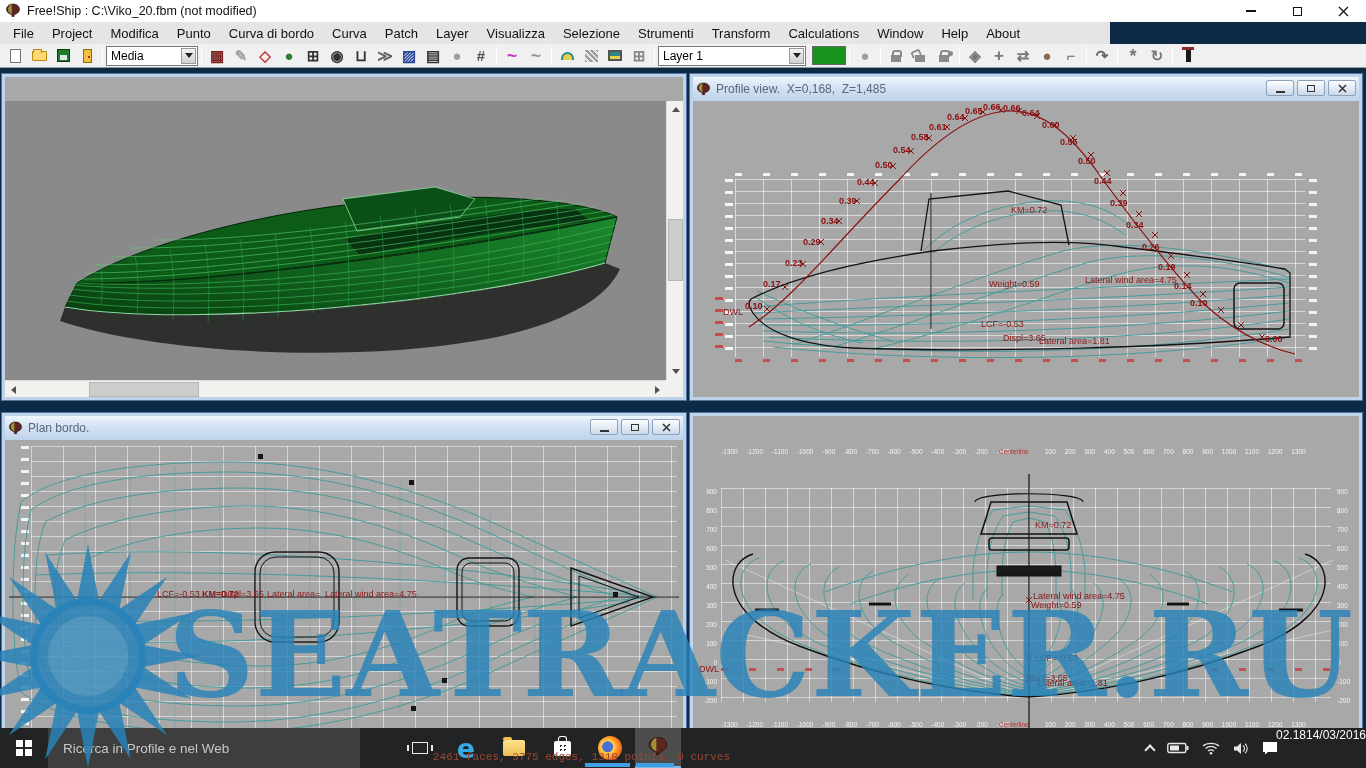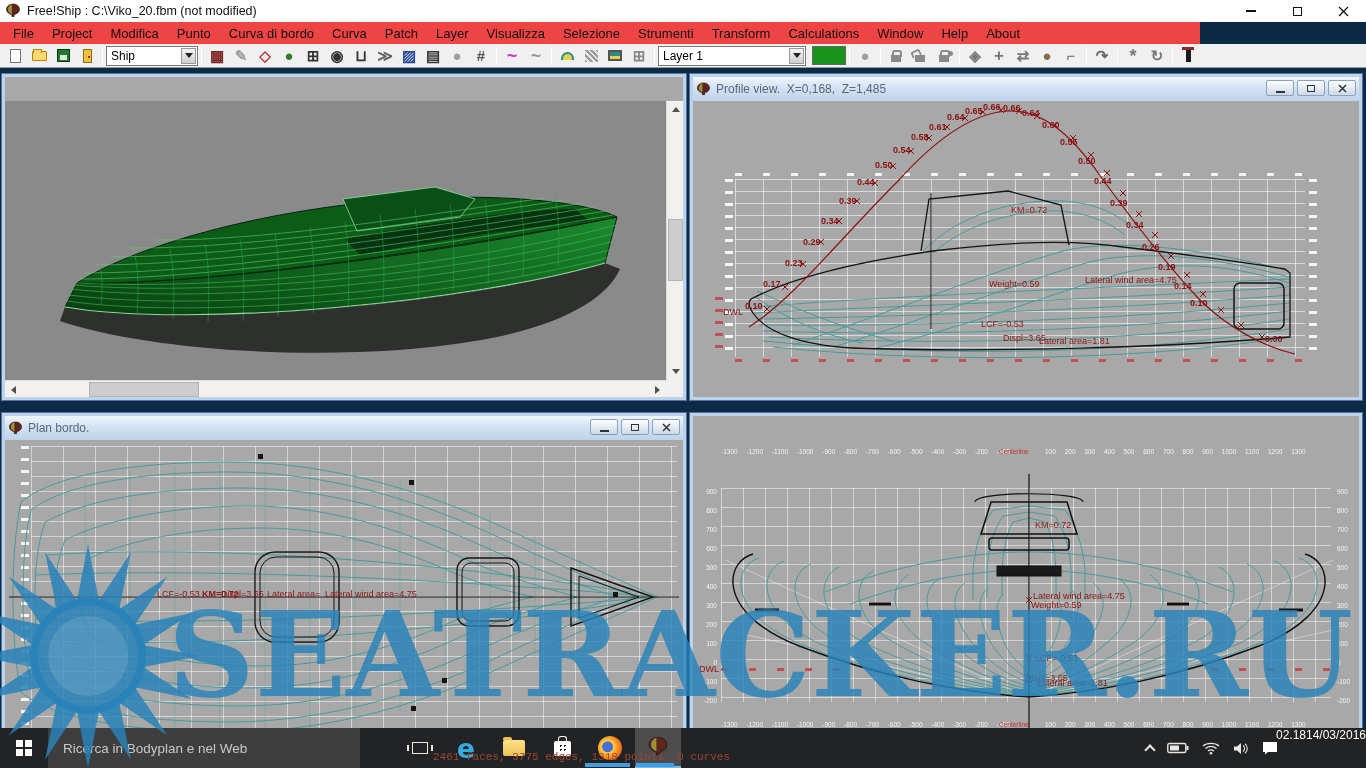--- a/index.html
+++ b/index.html
@@ -5,21 +5,21 @@
   *{box-sizing:border-box;margin:0;padding:0}
   html,body{width:1366px;height:768px;overflow:hidden}
   body{position:relative;font-family:"Liberation Sans",sans-serif;background:#0c2946}
   
   .apptitle{position:absolute;left:0;top:0;width:1366px;height:22px;background:#fff;display:flex;align-items:center;padding-left:5px;z-index:3}
   .apptitle .t{font-size:12.5px;color:#111;margin-left:6px}
   .winctl{position:absolute;right:0;top:0;height:22px;display:flex}
   .wbtn{width:46px;height:22px;display:flex;align-items:center;justify-content:center}
   .g-min{width:10px;height:1.5px;background:#111}
   .g-max{width:9px;height:9px;border:1.2px solid #111}
-  .menubar{position:absolute;left:0;top:22px;width:1200px;height:22px;background:#ef4444;display:flex;align-items:center;padding-left:4px;z-index:3}
+  .menubar{position:absolute;left:0;top:22px;width:1110px;height:22px;background:#e5e5e5;display:flex;align-items:center;padding-left:4px;z-index:3}
   .mitem{font-size:13px;color:#111;padding:2px 9px;white-space:nowrap}
   .toolbar{position:absolute;left:0;top:44px;width:1366px;height:24px;background:#f0f0f0;border-bottom:1px solid #9a9a9a;display:flex;align-items:center;padding-left:3px;z-index:3}
   .tbi{width:24px;height:22px;display:flex;align-items:center;justify-content:center;flex:none}
   .tbsep{width:1px;height:18px;background:#b5b5b5;border-right:1px solid #fff;margin:0 3px;flex:none}
   .ic{font-style:normal;font-size:15px;line-height:1;font-weight:bold}
   .ic-new{width:11px;height:14px;background:#fff;border:1px solid #777}
   .ic-open{width:15px;height:10px;background:#ffd873;border:1px solid #b8860b;border-radius:1px;position:relative}
   .ic-open::before{content:"";position:absolute;left:0;top:-3px;width:7px;height:3px;background:#ffd873;border:1px solid #b8860b;border-bottom:none}
   .ic-save{width:13px;height:13px;background:#1f7a2f;border:1px solid #0a3a12;position:relative}
   .ic-save::before{content:"";position:absolute;left:2px;bottom:1px;width:7px;height:5px;background:#dfe8df}
@@ -173,21 +173,21 @@
       <i class="ic-open"></i>
     </span>
   <span class="tbi">
       <i class="ic-save"></i>
     </span>
   <span class="tbi">
       <i class="ic-door"></i>
     </span>
   <span class="tbsep"></span>
   <div class="tbselect" style="width:92px">
-    <span>Ship</span>
+    <span>Media</span>
     <span class="arr">
         <span class="tri-d"></span>
       </span>
   </div>
   <span class="tbsep"></span>
   <span class="tbi">
       <i class="ic" style="color:#7a1f1f">▦</i>
     </span>
   <span class="tbi">
       <i class="ic" style="color:#a0a0a0">✎</i>
@@ -600,21 +600,21 @@
   <div class="tb-icons">
     <div class="startbtn">
       <span class="winlogo">
           <i></i>
           <i></i>
           <i></i>
           <i></i>
         </span>
     </div>
     <div class="searchbox">
-      <span class="st">Ricerca in Bodyplan e nel Web</span>
+      <span class="st">Ricerca in Profile e nel Web</span>
     </div>
     <div class="taskview">
         <span class="tv"></span>
       </div>
     <div class="appslot" style="left:443px">
         <span class="edge-e"></span>
       </div>
     <div class="appslot" style="left:491px">
         <span class="folder"></span>
       </div>

